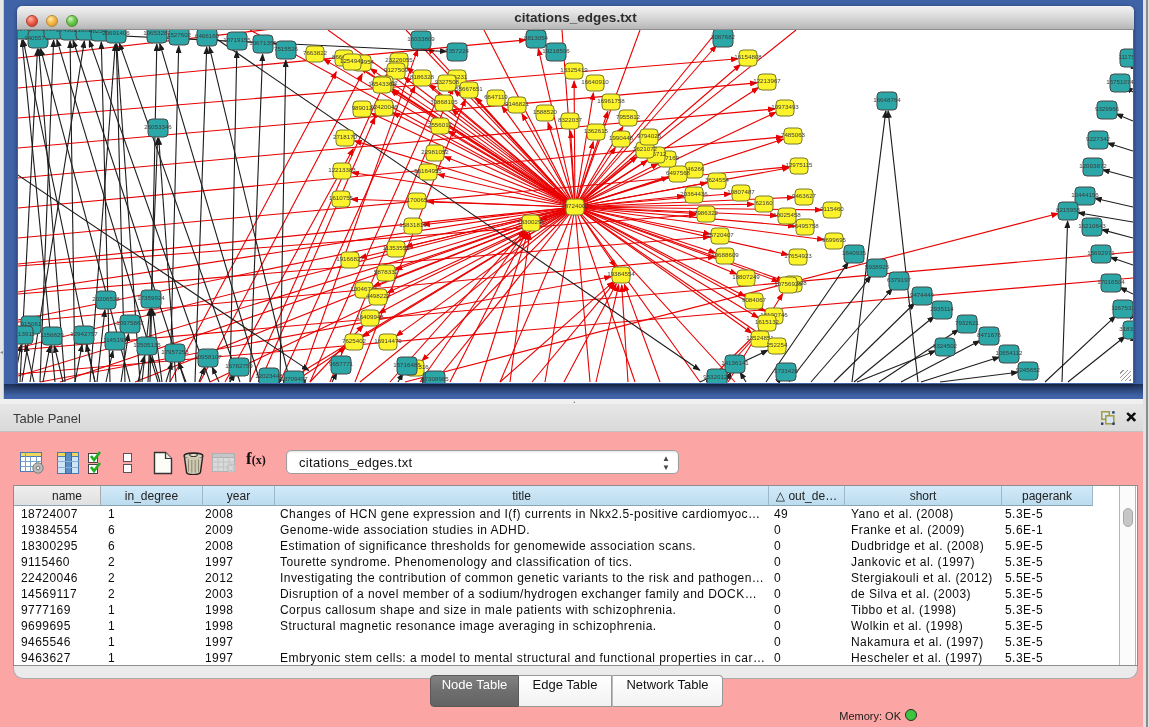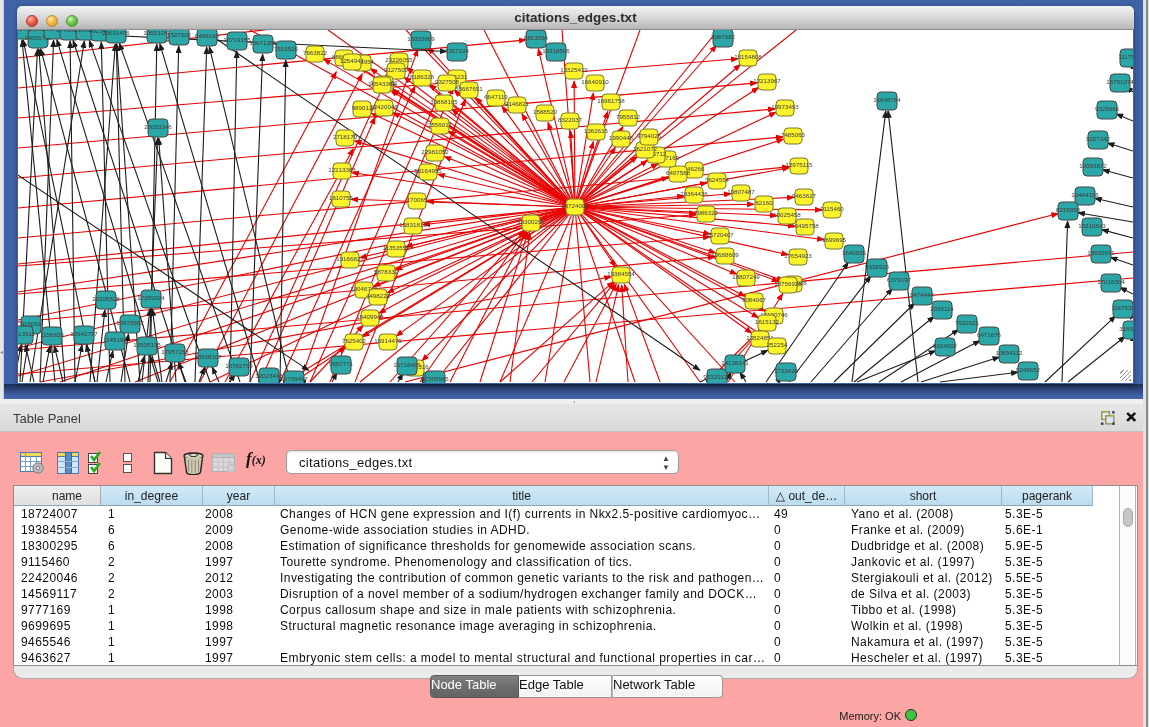--- a/index.html
+++ b/index.html
@@ -48,21 +48,21 @@
   font-size:12px;color:#222;text-align:center;line-height:20px}
 #tbody{position:absolute;left:0;top:20px;width:1080px;height:160px;overflow:hidden}
 .tr{position:relative;height:16px;width:1080px}
 .c{position:absolute;top:0;height:16px;font-size:12px;color:#0c0c0c;line-height:16px;white-space:nowrap;overflow:hidden;letter-spacing:0.45px}
 .c0{left:7px;width:80px}.c1{left:94px;width:100px}.c2{left:191px;width:68px}
 .c3{left:266px;width:488px}.c4{left:760px;width:70px}
 .c5{left:837px;width:160px}.c6{left:991px;width:88px}
 #vscroll{position:absolute;left:1105px;top:0px;width:17px;height:179px;background:#fbfbfb;border-left:1px solid #b5b5b5;border-right:1px solid #b5b5b5}
 #vscroll .thumb{position:absolute;left:3px;top:22px;width:10px;height:19px;background:#c6c6c6;border:1px solid #a8a8a8;border-radius:5px}
 #tabs{position:absolute;left:430px;top:271px;height:19px;font-size:13px}
-.tab{position:absolute;top:0;height:23px;line-height:18px;border:1px solid #989898}
+.tab{position:absolute;top:0;height:32px;line-height:18px;text-align:center;border:1px solid #989898}
 .tab.sel{background:linear-gradient(180deg,#828282,#6e6e6e 50%,#636363);color:#fff;border-radius:4px 0 0 4px;border-color:#5a5a5a}
 .tab.mid{background:linear-gradient(180deg,#ffffff,#f2f2f2);color:#111;border-left:none}
 .tab.last{background:linear-gradient(180deg,#ffffff,#f2f2f2);color:#111;border-left:1px solid #bbb;border-radius:0 4px 4px 0}
 #status{position:absolute;left:0;top:291px;width:933px;height:32px}
 #status .m{position:absolute;right:32px;top:15px;font-size:11px;color:#1a1a1a}
 #status .dot{position:absolute;right:16px;top:14px;width:12px;height:12px;border-radius:50%;
   background:#3ec43e;border:1.5px solid #2b2b2b}
 #redge{position:absolute;right:0;top:0;width:6px;height:727px;background:#e2e2e2}
 #redge .d{position:absolute;left:3px;top:0;width:2px;height:727px;background:#8b8b8b}
 .icon{position:absolute;top:19px}
@@ -658,21 +658,21 @@
       <path d="M2.5 6.5 L4.5 21 a7 2.6 0 0 0 14 0 L20.5 6.5" fill="#cfc9b2" stroke="#222" stroke-width="1.4"></path>
       <path d="M6.5 8.5v12 M9.8 9v12.6 M13.2 9v12.6 M16.5 8.5v12" stroke="#8d8875"></path>
     </svg>
     <svg class="icon" style="left:212px" width="25" height="24" viewBox="0 0 25 24">
       <rect x="0.5" y="2.5" width="22" height="18" fill="#d9d9d9" stroke="#b0b0b0"></rect>
       <rect x="0.5" y="2.5" width="22" height="4" fill="#c6c6c6" stroke="#b0b0b0"></rect>
       <path d="M6 2.5v18 M11.5 6.5v14 M17 6.5v14 M0.5 11h22 M0.5 16h22" stroke="#c2c2c2" fill="none"></path>
       <circle cx="19" cy="17" r="4.5" fill="#c4c4c4"></circle>
       <path d="M17 15l4 4 M21 15l-4 4" stroke="#dadada" stroke-width="1.6"></path>
     </svg>
-    <div class="icon" style="left:246px;top:17px;font-size:17px;font-style:italic;font-family:'Liberation Serif',serif;color:#111;font-weight:bold">f<span style="font-size:12px">(x)</span></div>
+    <div class="icon" style="left:246px;top:17px;font-size:17px;font-family:'Liberation Serif',serif;color:#111;font-weight:bold">f<span style="font-size:12px">(x)</span></div>
     <div id="combo">
         <div class="t">citations_edges.txt</div>
         <div class="ar">▲<br>▼</div>
       </div>
   </div>
   <div id="tablewrap">
     <div id="thead">
       <div class="th" style="left:0;width:87px;background:linear-gradient(180deg,#efefef,#e0e0e0);border-right:1px solid #aaa;text-indent:20px">name</div>
       <div class="th" style="left:87px;width:102px">in_degree</div>
       <div class="th" style="left:189px;width:72px">year</div>

